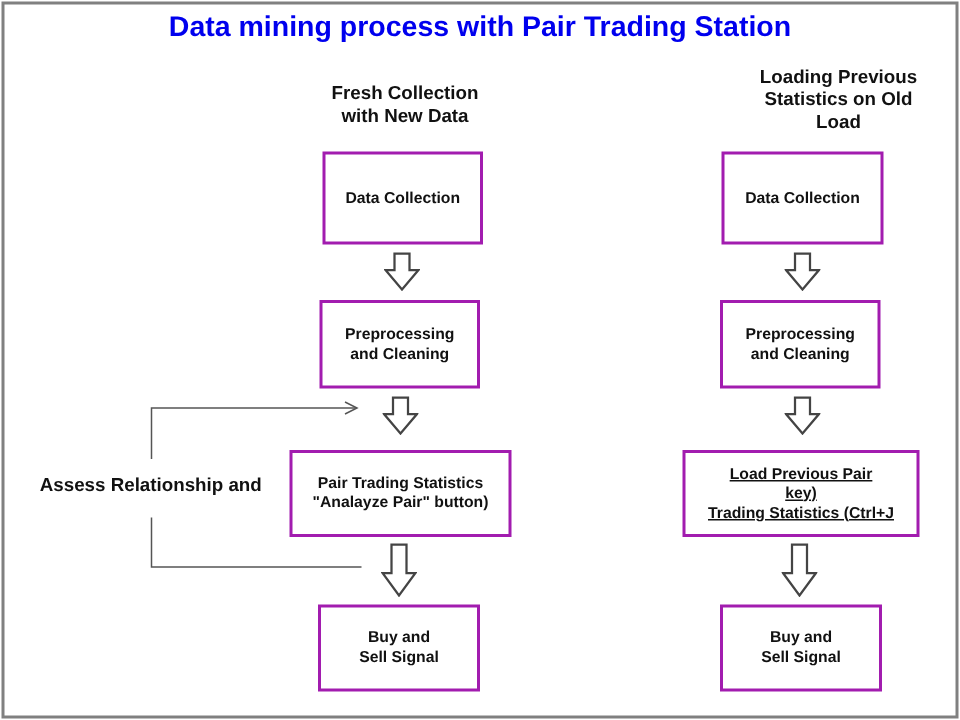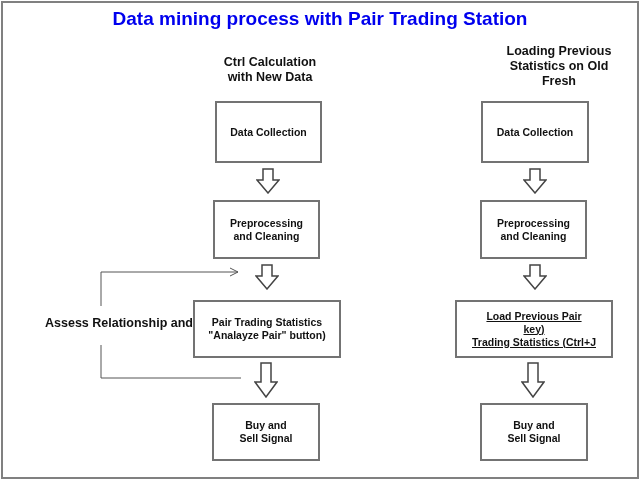--- a/index.html
+++ b/index.html
@@ -4,52 +4,52 @@
   <style>
     html, body { margin:0; padding:0; }
     body { width:640px; height:480px; background:#fff; position:relative; overflow:hidden;
            font-family:"Liberation Sans", sans-serif; }
     .frame { position:absolute; left:1px; top:1px; width:634px; height:474px;
              border:2px solid #808080; box-sizing:content-box; }
     .title { position:absolute; left:0; width:640px; top:8px; text-align:center;
              color:#0000ee; font-weight:bold; font-size:19px; }
     .heading { position:absolute; text-align:center; font-weight:bold; font-size:12.5px;
                line-height:15px; color:#111; }
-    .box { position:absolute; border:2px solid #737373; background:#fff; box-sizing:border-box;
+    .box { position:absolute; border:2px solid #a21caf; background:#fff; box-sizing:border-box;
            display:flex; align-items:center; justify-content:center; text-align:center;
            font-weight:bold; font-size:10.5px; line-height:13px; color:#111; }
     .arrow { position:absolute; width:24px; height:26px; }
     .side-label { position:absolute; text-align:center; font-weight:bold; font-size:12.5px;
                   line-height:15px; color:#111; }
     svg.connector { position:absolute; left:0; top:0; width:640px; height:480px; }
   </style>
 </head>
 <body>
 
 <div class="frame"></div>
 
 <div class="title">Data mining process with Pair Trading Station</div>
 
 <div class="heading" style="left:200px; top:55px; width:140px;">
-  <div>Ctrl Calculation</div>
+  <div>Fresh Collection</div>
   <div>with New Data</div>
 </div>
 <div class="heading" style="left:484px; top:44px; width:150px;">
   <div>Loading Previous</div>
   <div>Statistics on Old</div>
-  <div>Fresh</div>
+  <div>Load</div>
 </div>
 
 <svg class="connector">
   <polyline points="101,306 101,272 238,272" fill="none" stroke="#555" stroke-width="1"></polyline>
   <polyline points="230,268 238,272 230,276" fill="none" stroke="#555" stroke-width="1"></polyline>
   <polyline points="101,345 101,378 241,378" fill="none" stroke="#555" stroke-width="1"></polyline>
 </svg>
 
-<div class="side-label" style="left:8px; top:316px; width:185px;text-align:right;">
+<div class="side-label" style="left:8px; top:316px; width:185px;">
   <div>Assess Relationship and</div>
 </div>
 
 <div class="box" style="left:215px; top:101px; width:107px; height:62px;">
   <span>Data Collection</span>
 </div>
 <div class="box" style="left:213px; top:200px; width:107px; height:59px;">
   <div>
     <div>Preprocessing</div>
     <div>and Cleaning</div>

